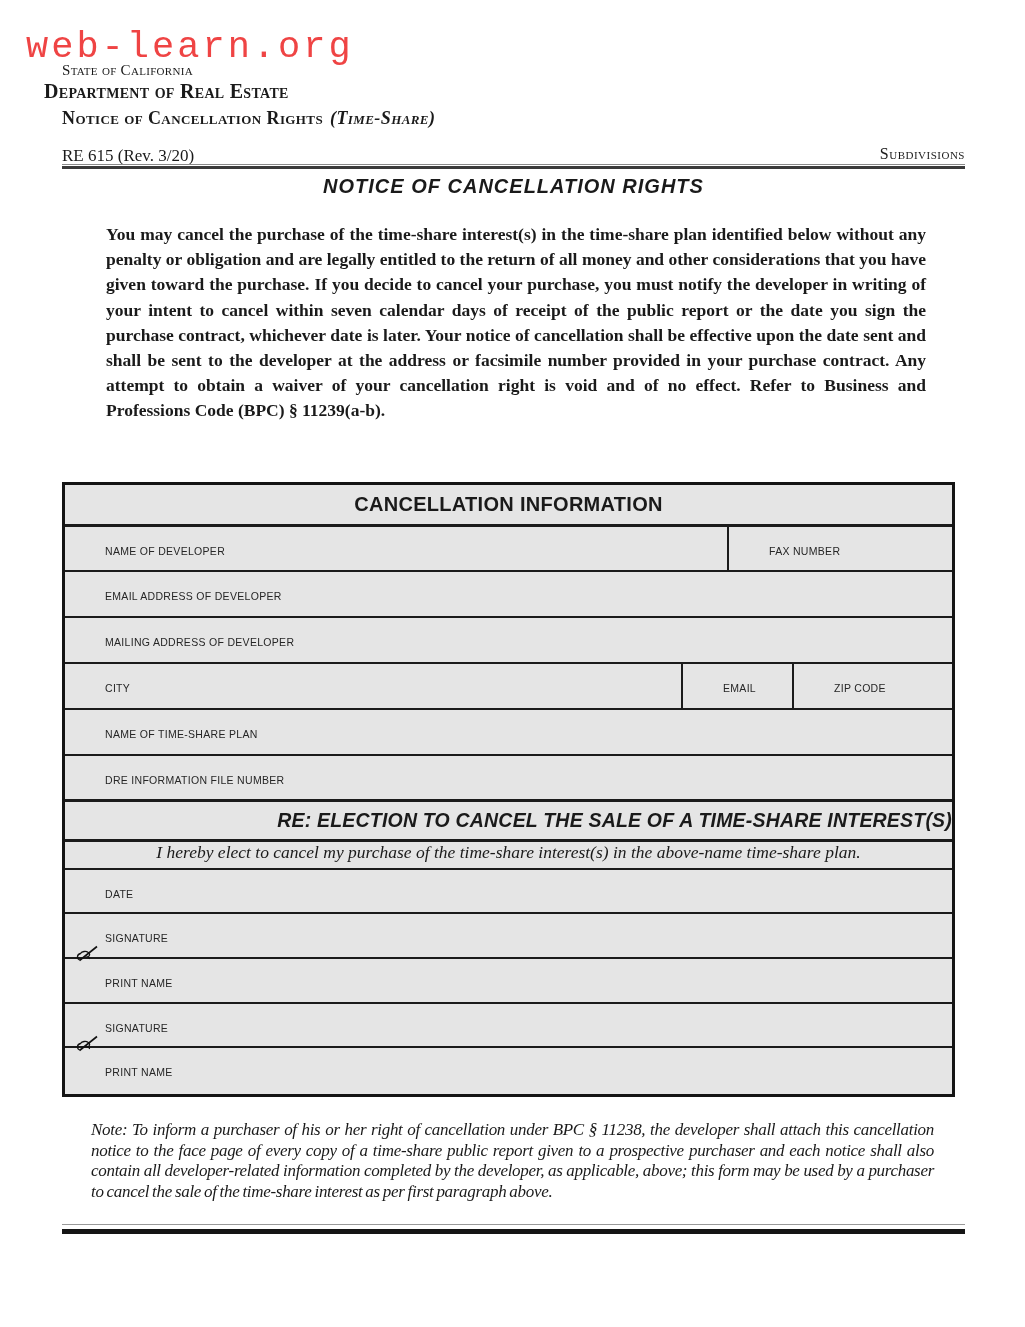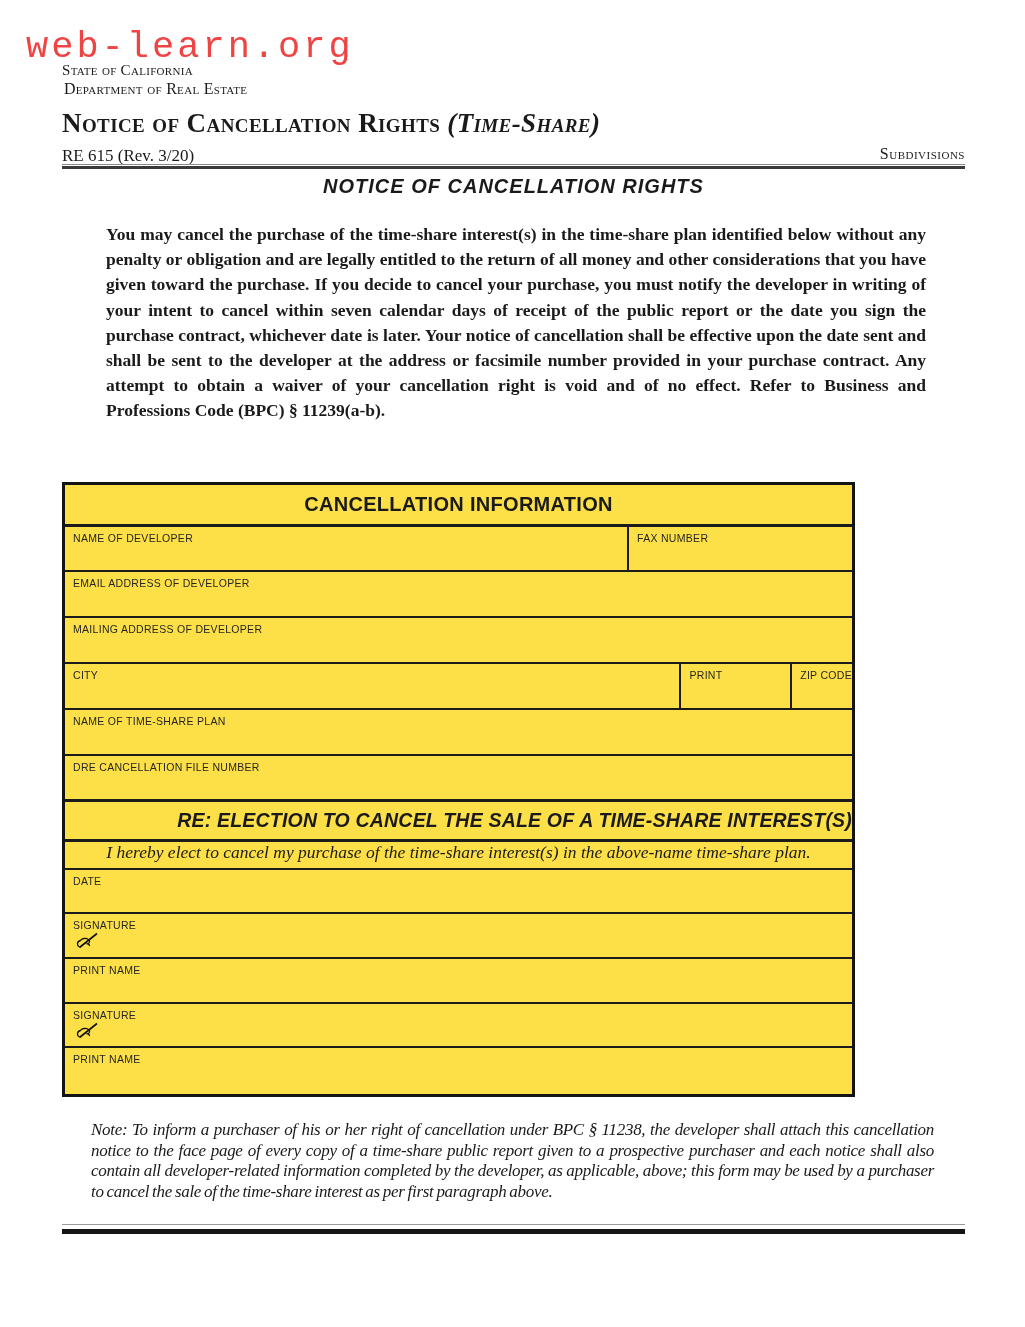--- a/index.html
+++ b/index.html
@@ -9,23 +9,23 @@
     font-family:"Liberation Serif", serif; color:#1a1a1a;
   }
   .abs{ position:absolute; }
 
   .watermark{
     left:26px; top:26px;
     font-family:"Liberation Mono", monospace;
     font-size:37px; letter-spacing:3px; color:#ef4444; font-weight:400;
   }
   .agency1{ left:62px; top:62px; font-size:15px; font-variant:small-caps; letter-spacing:.3px; }
-  .agency2{ left:64px; top:80px; font-size:16px; font-variant:small-caps; letter-spacing:.3px; }
-
-  .form-title{ left:62px; top:108px; font-size:27px; font-weight:bold; font-variant:small-caps; letter-spacing:.4px; }
+  .agency2{ left:44px; top:80px; font-size:20px; font-variant:small-caps; letter-spacing:.3px;font-weight:bold; }
+
+  .form-title{ left:62px; top:108px; font-size:18px; font-weight:bold; font-variant:small-caps; letter-spacing:.4px; }
   .form-title .suffix{ font-style:italic; margin-left:7px; }
 
   .form-number{ left:62px; top:146px; font-size:17px; }
   .subdivisions{ right:60px; top:145px; font-size:16px; font-variant:small-caps; letter-spacing:.5px; }
 
   .top-rule{ left:62px; top:164px; width:903px; height:5px;
     border-top:1px solid #8a8a8a; border-bottom:3px solid #3a3a3a; }
 
   .main-heading{
     left:62px; top:175px; width:903px; text-align:center;
@@ -34,34 +34,34 @@
   }
 
   .body-paragraph{
     left:106px; top:222px; width:820px;
     font-size:17.5px; font-weight:bold; line-height:25.2px;
     text-align:justify;
   }
 
   
   .cancel-table{
-    left:62px; top:482px; width:793px; height:615px;
+    left:62px; top:482px; width:893px; height:615px;
     border:3px solid #141414; display:flex; flex-direction:column;
-    background:#fde047;
+    background:#e5e5e5;
   }
   .trow{ display:flex; border-bottom:2px solid #1b1b1b; }
   .trow.thick{ border-bottom-width:3px; }
   .trow.last{ border-bottom:none; flex:1; }
   .cell{ position:relative; }
   .cell.vdiv{ border-right:2px solid #1b1b1b; }
   .grow{ flex:1; }
   .flabel{
     display:block; font-family:"Liberation Sans", sans-serif;
     font-size:10.5px; letter-spacing:.3px; color:#262626;
-    padding:5px 0 0 8px; white-space:nowrap;
+    padding:18px 0 0 8px; white-space:nowrap;margin-left:32px;
   }
   .title-row{ height:42px; align-items:center; justify-content:center;
     font-family:"Liberation Sans", sans-serif; font-weight:bold; font-size:20px; letter-spacing:.3px; }
   .election-row{ height:40px; align-items:center; justify-content:flex-end;
     font-family:"Liberation Sans", sans-serif; font-weight:bold; font-size:19.5px; letter-spacing:.2px;font-style:italic; }
   .statement-row{ height:28px; justify-content:center;
     font-style:italic; font-size:17.5px; }
   .sig-icon{ display:block; margin:1px 0 0 11px; width:24px; height:17px; }
 
   .footer-note{
@@ -121,36 +121,36 @@
     <div class="cell grow">
       <span class="flabel">MAILING ADDRESS OF DEVELOPER</span>
     </div>
   </div>
 
   <div class="trow" style="height:46px;">
     <div class="cell vdiv" style="width:618px;">
       <span class="flabel">CITY</span>
     </div>
     <div class="cell vdiv" style="width:111px;">
-      <span class="flabel">PRINT</span>
+      <span class="flabel">EMAIL</span>
     </div>
     <div class="cell grow">
       <span class="flabel">ZIP CODE</span>
     </div>
   </div>
 
   <div class="trow" style="height:46px;">
     <div class="cell grow">
       <span class="flabel">NAME OF TIME-SHARE PLAN</span>
     </div>
   </div>
 
   <div class="trow thick" style="height:46px;">
     <div class="cell grow">
-      <span class="flabel">DRE CANCELLATION FILE NUMBER</span>
+      <span class="flabel">DRE INFORMATION FILE NUMBER</span>
     </div>
   </div>
 
   <div class="trow election-row thick">
     <span>RE: ELECTION TO CANCEL THE SALE OF A TIME-SHARE INTEREST(S)</span>
   </div>
 
   <div class="trow statement-row">
     <span>I hereby elect to cancel my purchase of the time-share interest(s) in the above-name time-share plan.</span>
   </div>

